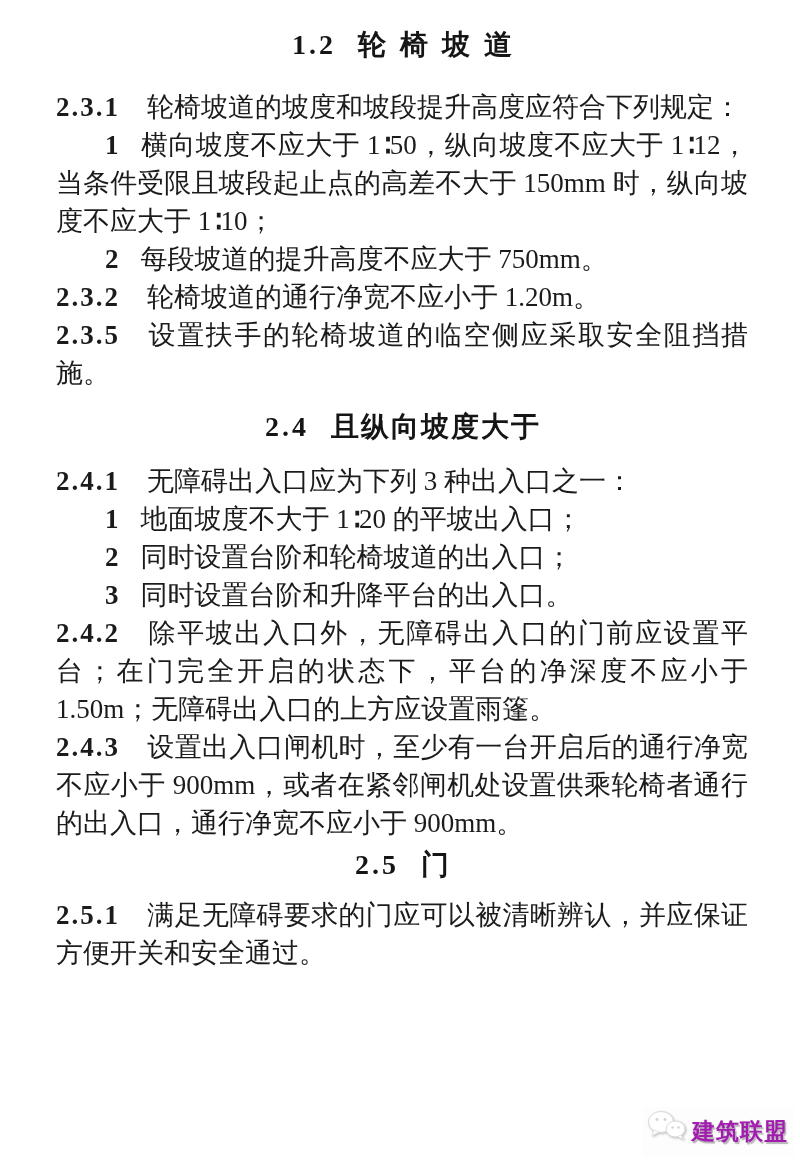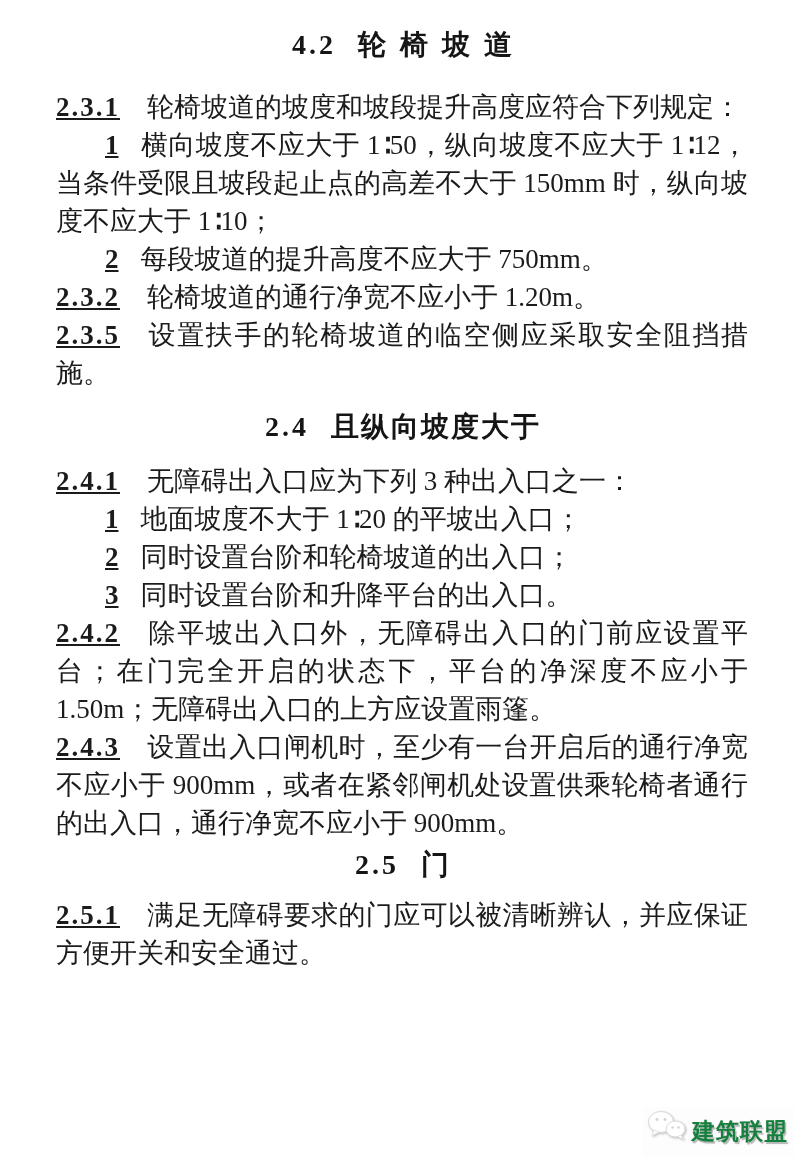--- a/index.html
+++ b/index.html
@@ -39,51 +39,50 @@
   p.clause, p.item {
     text-align: justify;
     text-justify: inter-ideograph;
   }
   p.item { text-indent: 49px; }
   .cnum {
     font-weight: 700;
     letter-spacing: 2px;
     margin-right: 27px;
     font-family: "Liberation Serif", "DejaVu Serif", serif;
-    text-decoration: underline;
   }
   p.item .cnum { margin-right: 22px; letter-spacing: 0; }
   .watermark {
     position: absolute;
     right: 6px;
     bottom: 8px;
     display: flex;
     align-items: center;
     gap: 5px;
     background: #fdfdfd;
     padding: 2px 6px 4px 4px;
   }
   .wm-icon { filter: drop-shadow(1.5px 1.5px 1px #bdbdbd); }
   .wm-text {
     font-family: "Liberation Sans", "DejaVu Sans", sans-serif;
     font-weight: 700;
     font-size: 23px;
     line-height: 26px;
-    color: #15803d;
+    color: #a21caf;
     letter-spacing: 1px;
     text-shadow: 1.5px 1.5px 1px #b5b5b5, -0.5px -0.5px 0 #e8e8e8;
   }
 </style>
 </head>
 <body>
 
 <div class="page">
 
   <h2 class="sec-heading h-first">
-    <span class="hnum">4.2</span><span class="htitle spaced">轮椅坡道</span>
+    <span class="hnum">1.2</span><span class="htitle spaced">轮椅坡道</span>
   </h2>
 
   <p class="clause">
     <span class="cnum">2.3.1</span><span>轮椅坡道的坡度和坡段提升高度应符合下列规定：</span>
   </p>
   <p class="item">
     <span class="cnum">1</span><span>横向坡度不应大于 1∶50，纵向坡度不应大于 1∶12，当条件受限且坡段起止点的高差不大于 150mm 时，纵向坡度不应大于 1∶10；</span>
   </p>
   <p class="item">
     <span class="cnum">2</span><span>每段坡道的提升高度不应大于 750mm。</span>

